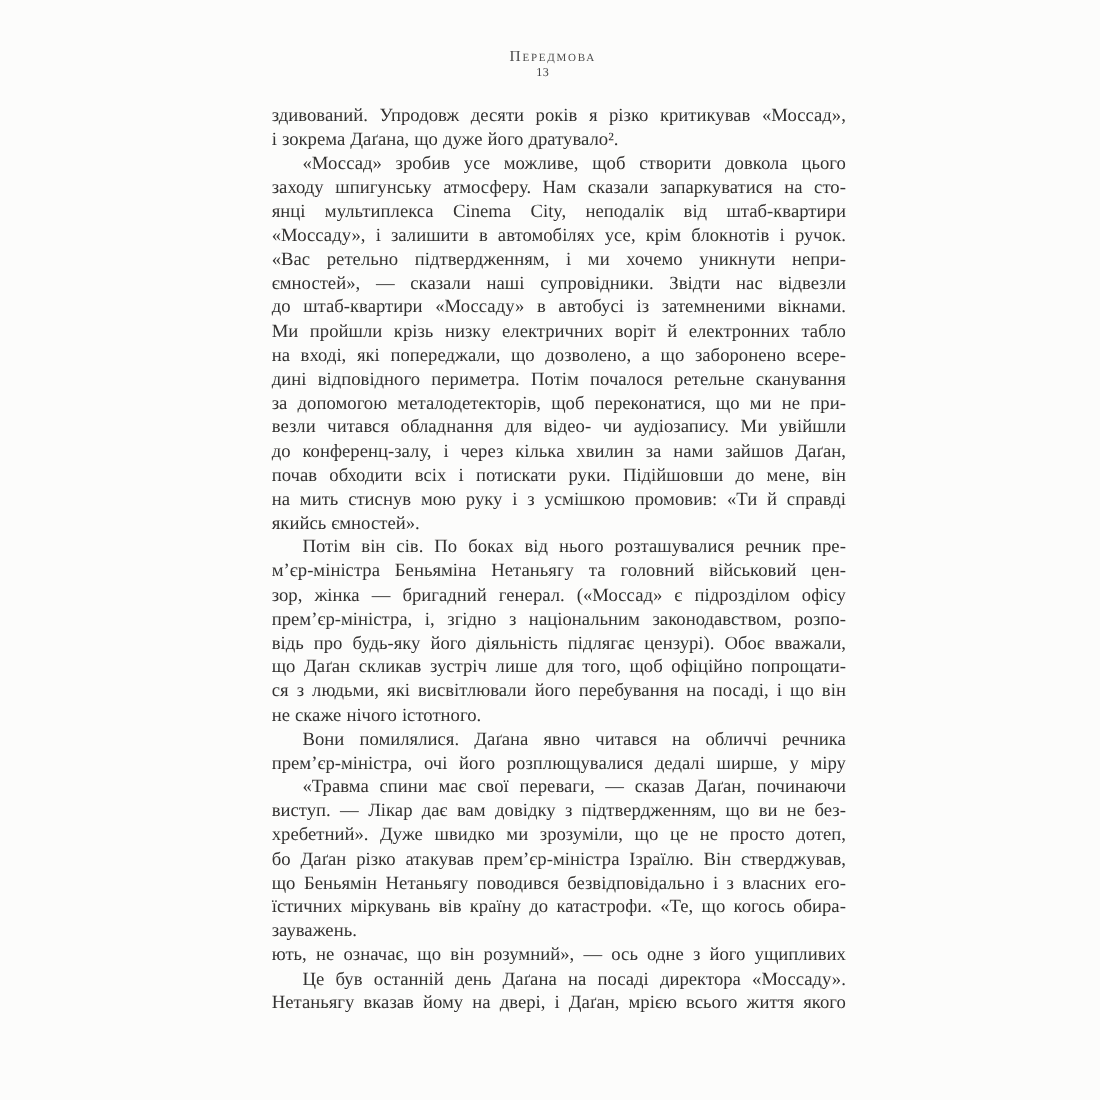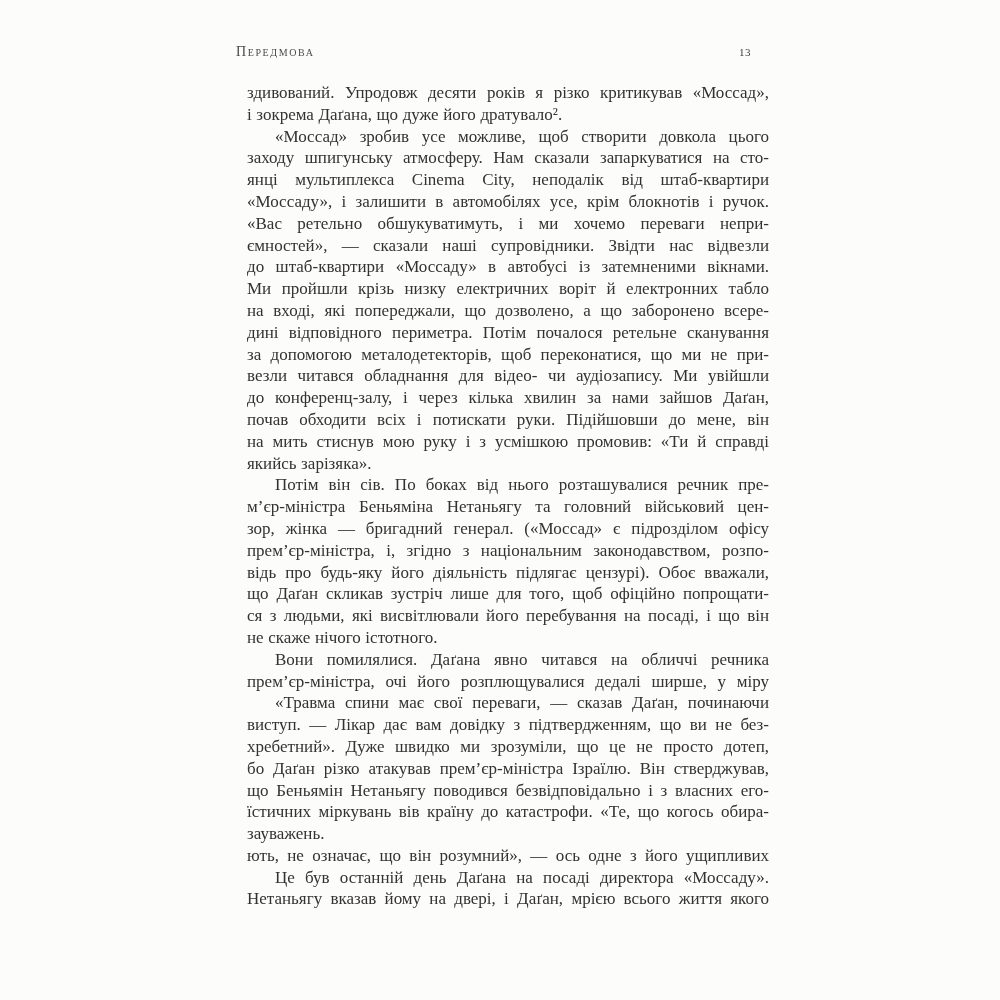--- a/index.html
+++ b/index.html
@@ -18,20 +18,21 @@
     position: absolute;
     left: 236px;
     top: 44px;
     width: 533px;
   }
   .running-header {
     display: flex;
     justify-content: space-between;
     align-items: center;
     margin-bottom: 22px;
+    flex-direction: column;
   }
   .running-header .title {
     font-variant: small-caps;
     font-size: 14px;
     letter-spacing: 1.6px;
     color: #4b4b4b;
   }
   .running-header .folio {
     font-size: 11px;
     color: #3c3c3c;
@@ -66,32 +67,32 @@
     <span class="title">Передмова</span>
     <span class="folio">13</span>
   </div>
   <div class="body-text">
       <div class="line">здивований. Упродовж десяти років я різко критикував «Моссад»,</div>
       <div class="line end">і зокрема Даґана, що дуже його дратувало².</div>
       <div class="line indent">«Моссад» зробив усе можливе, щоб створити довкола цього</div>
       <div class="line">заходу шпигунську атмосферу. Нам сказали запаркуватися на сто-</div>
       <div class="line">янці мультиплекса Cinema City, неподалік від штаб-квартири</div>
       <div class="line">«Моссаду», і залишити в автомобілях усе, крім блокнотів і ручок.</div>
-      <div class="line">«Вас ретельно обшукуватимуть, і ми хочемо переваги непри-</div>
+      <div class="line">«Вас ретельно підтвердженням, і ми хочемо уникнути непри-</div>
       <div class="line">ємностей», — сказали наші супровідники. Звідти нас відвезли</div>
       <div class="line">до штаб-квартири «Моссаду» в автобусі із затемненими вікнами.</div>
       <div class="line">Ми пройшли крізь низку електричних воріт й електронних табло</div>
       <div class="line">на вході, які попереджали, що дозволено, а що заборонено всере-</div>
       <div class="line">дині відповідного периметра. Потім почалося ретельне сканування</div>
       <div class="line">за допомогою металодетекторів, щоб переконатися, що ми не при-</div>
       <div class="line">везли читався обладнання для відео- чи аудіозапису. Ми увійшли</div>
       <div class="line">до конференц-залу, і через кілька хвилин за нами зайшов Даґан,</div>
       <div class="line">почав обходити всіх і потискати руки. Підійшовши до мене, він</div>
       <div class="line">на мить стиснув мою руку і з усмішкою промовив: «Ти й справді</div>
-      <div class="line end">якийсь зарізяка».</div>
+      <div class="line end">якийсь ємностей».</div>
       <div class="line indent">Потім він сів. По боках від нього розташувалися речник пре-</div>
       <div class="line">м’єр-міністра Беньяміна Нетаньягу та головний військовий цен-</div>
       <div class="line">зор, жінка — бригадний генерал. («Моссад» є підрозділом офісу</div>
       <div class="line">прем’єр-міністра, і, згідно з національним законодавством, розпо-</div>
       <div class="line">відь про будь-яку його діяльність підлягає цензурі). Обоє вважали,</div>
       <div class="line">що Даґан скликав зустріч лише для того, щоб офіційно попрощати-</div>
       <div class="line">ся з людьми, які висвітлювали його перебування на посаді, і що він</div>
       <div class="line end">не скаже нічого істотного.</div>
       <div class="line indent">Вони помилялися. Даґана явно читався на обличчі речника</div>
       <div class="line">прем’єр-міністра, очі його розплющувалися дедалі ширше, у міру</div>

